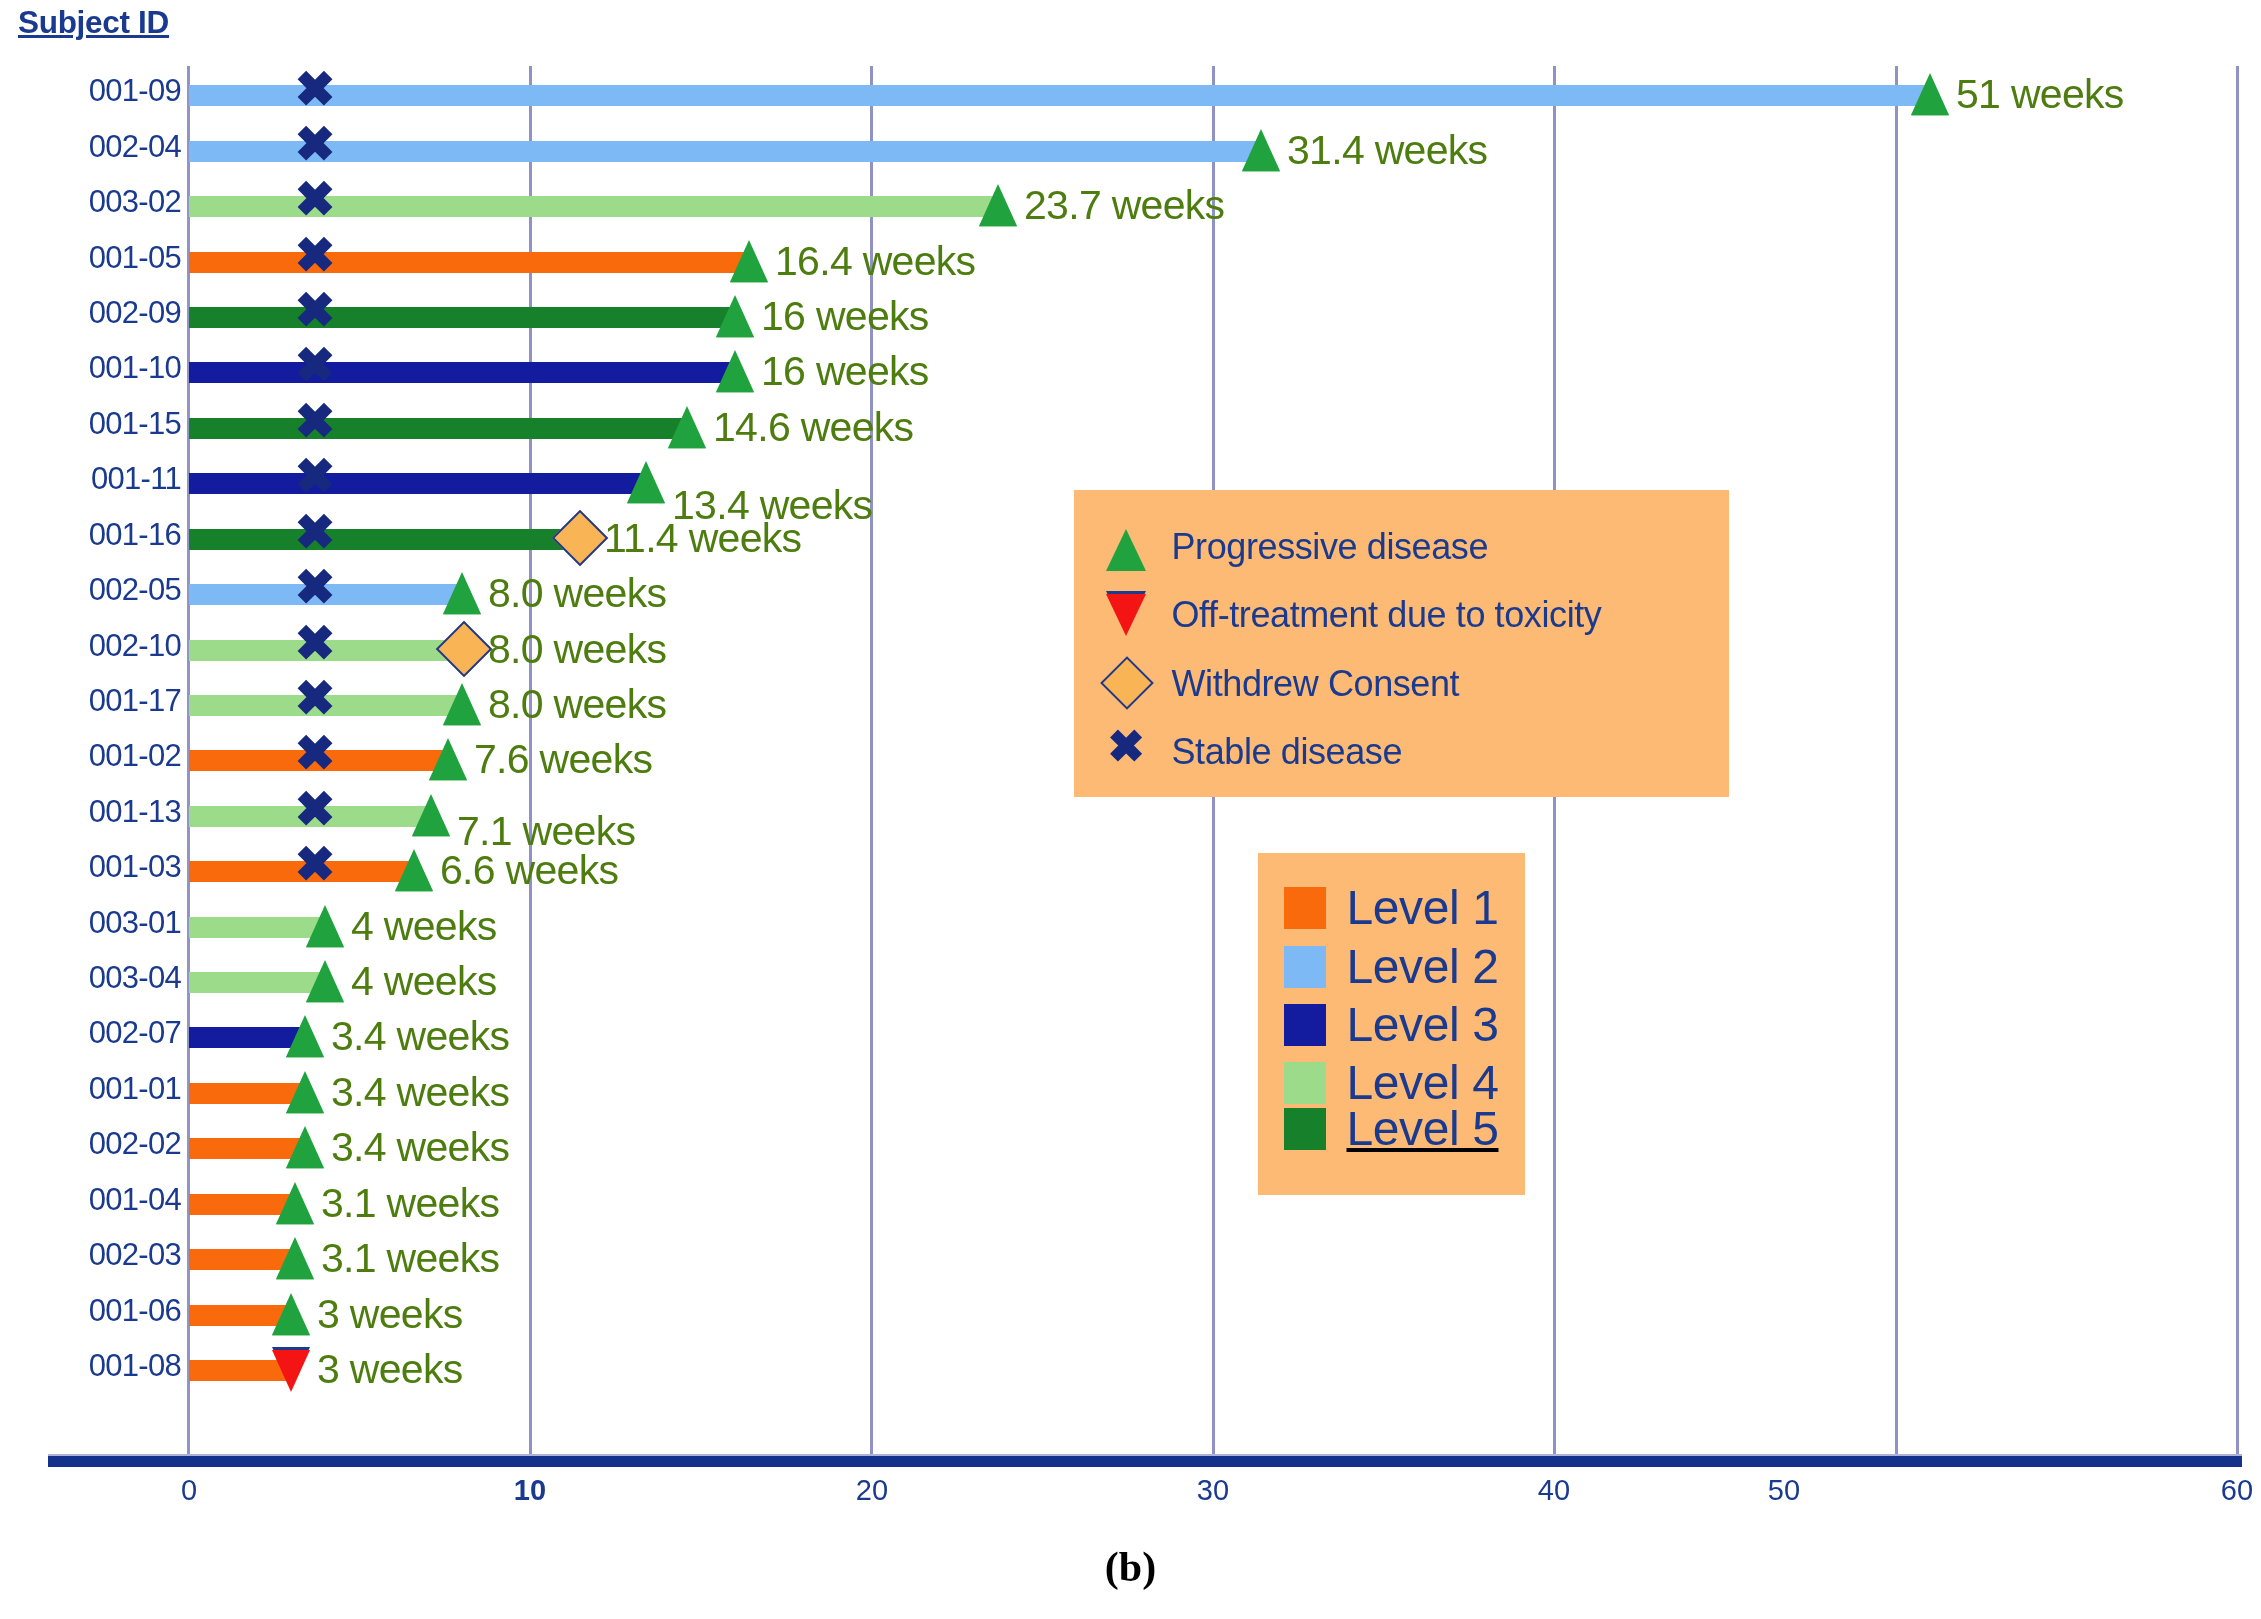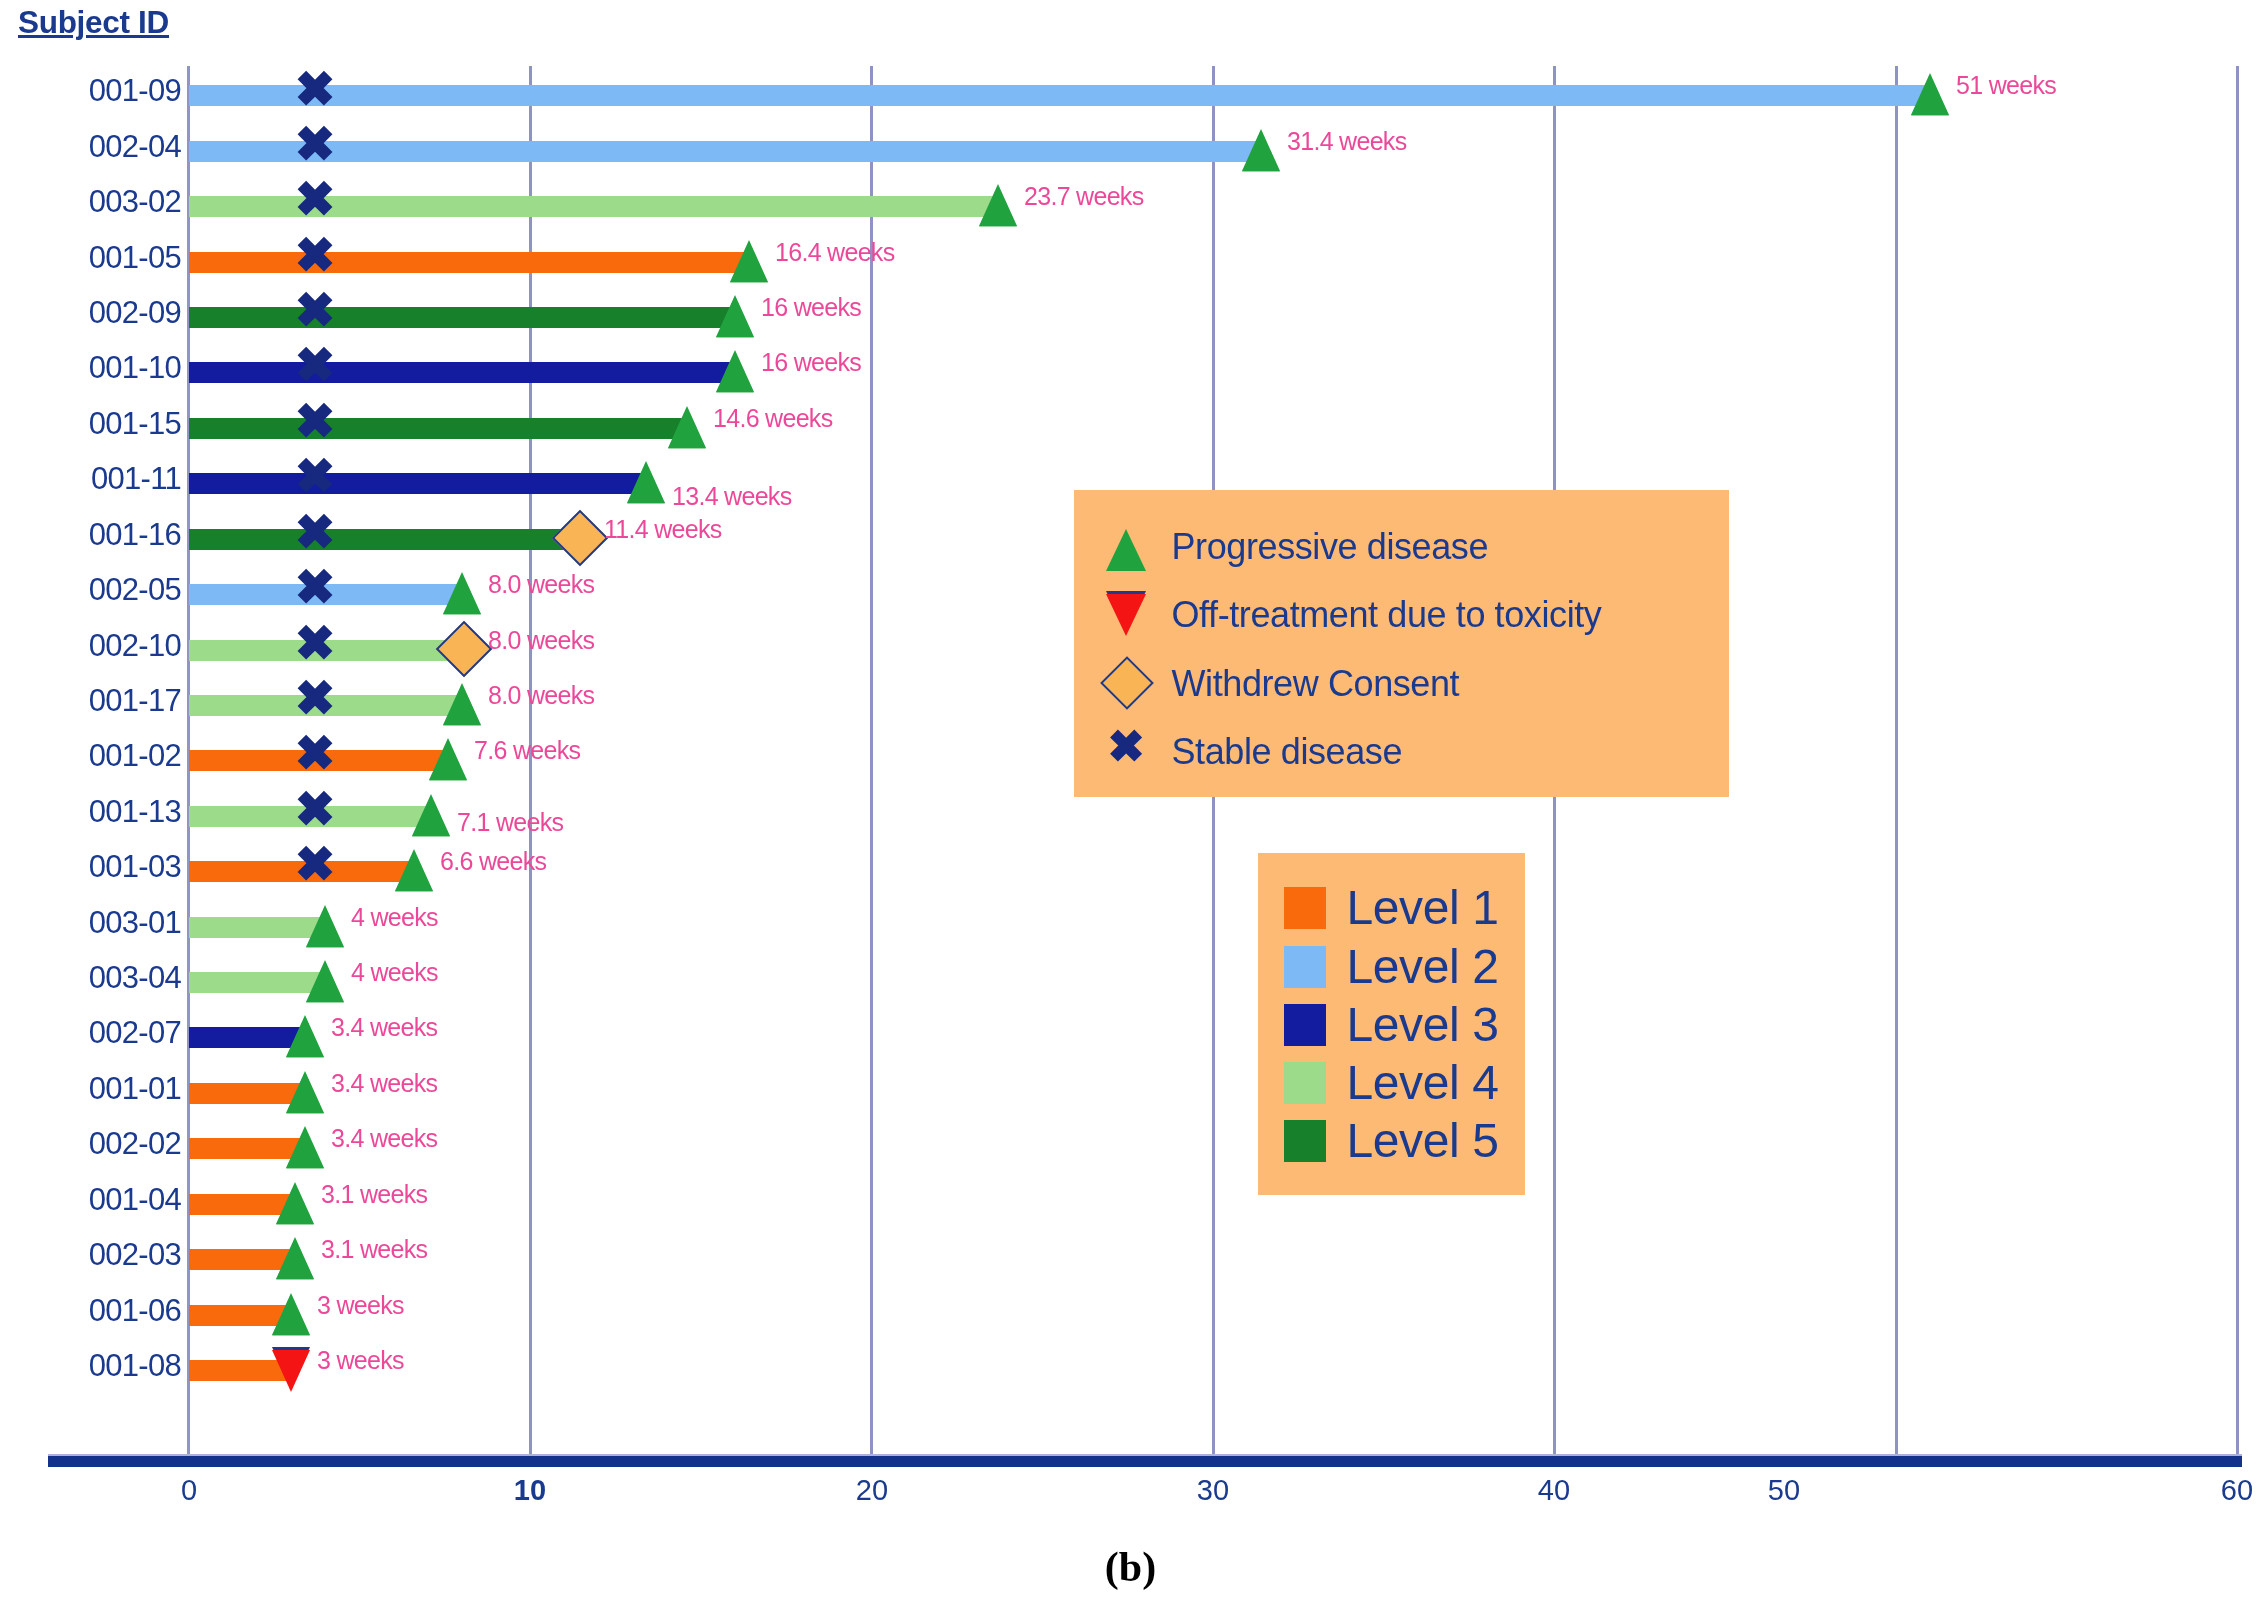--- a/index.html
+++ b/index.html
@@ -86,22 +86,22 @@
     letter-spacing: -0.7px;
   }
   .bar {
     position: absolute;
     top: 18px;
     height: 20.5px;
   }
   .duration-label {
     position: absolute;
     top: 4.1px;
-    font-size: 25px;
-    color: #ec4899;
+    font-size: 41px;
+    color: #4d7c0f;
     white-space: nowrap;
     letter-spacing: -0.7px;
   }
 
   
   .marker {
     position: absolute;
     transform: translateX(-50%);
   }
   .marker.tri-up {
@@ -490,21 +490,21 @@
           <span class="legend-text level">Level 2</span>
         </div>
         <div class="legend-row" style="left: 26px; top: 144px;">
           <span class="lg-swatch" style="background: rgb(19, 27, 158);"></span>
           <span class="legend-text level">Level 3</span>
         </div>
         <div class="legend-row" style="left: 26px; top: 202px;">
           <span class="lg-swatch" style="background: rgb(155, 219, 138);"></span>
           <span class="legend-text level">Level 4</span>
         </div>
-        <div class="legend-row" style="left: 26px; top: 260px;">
+        <div class="legend-row" style="left: 26px; top: 248px; text-decoration: underline;">
           <span class="lg-swatch" style="background: rgb(23, 128, 43);"></span>
           <span class="legend-text level">Level 5</span>
         </div>
       </div>
   </div>
 
   <div id="figure-caption">(b)</div>
 
 </div>
 

